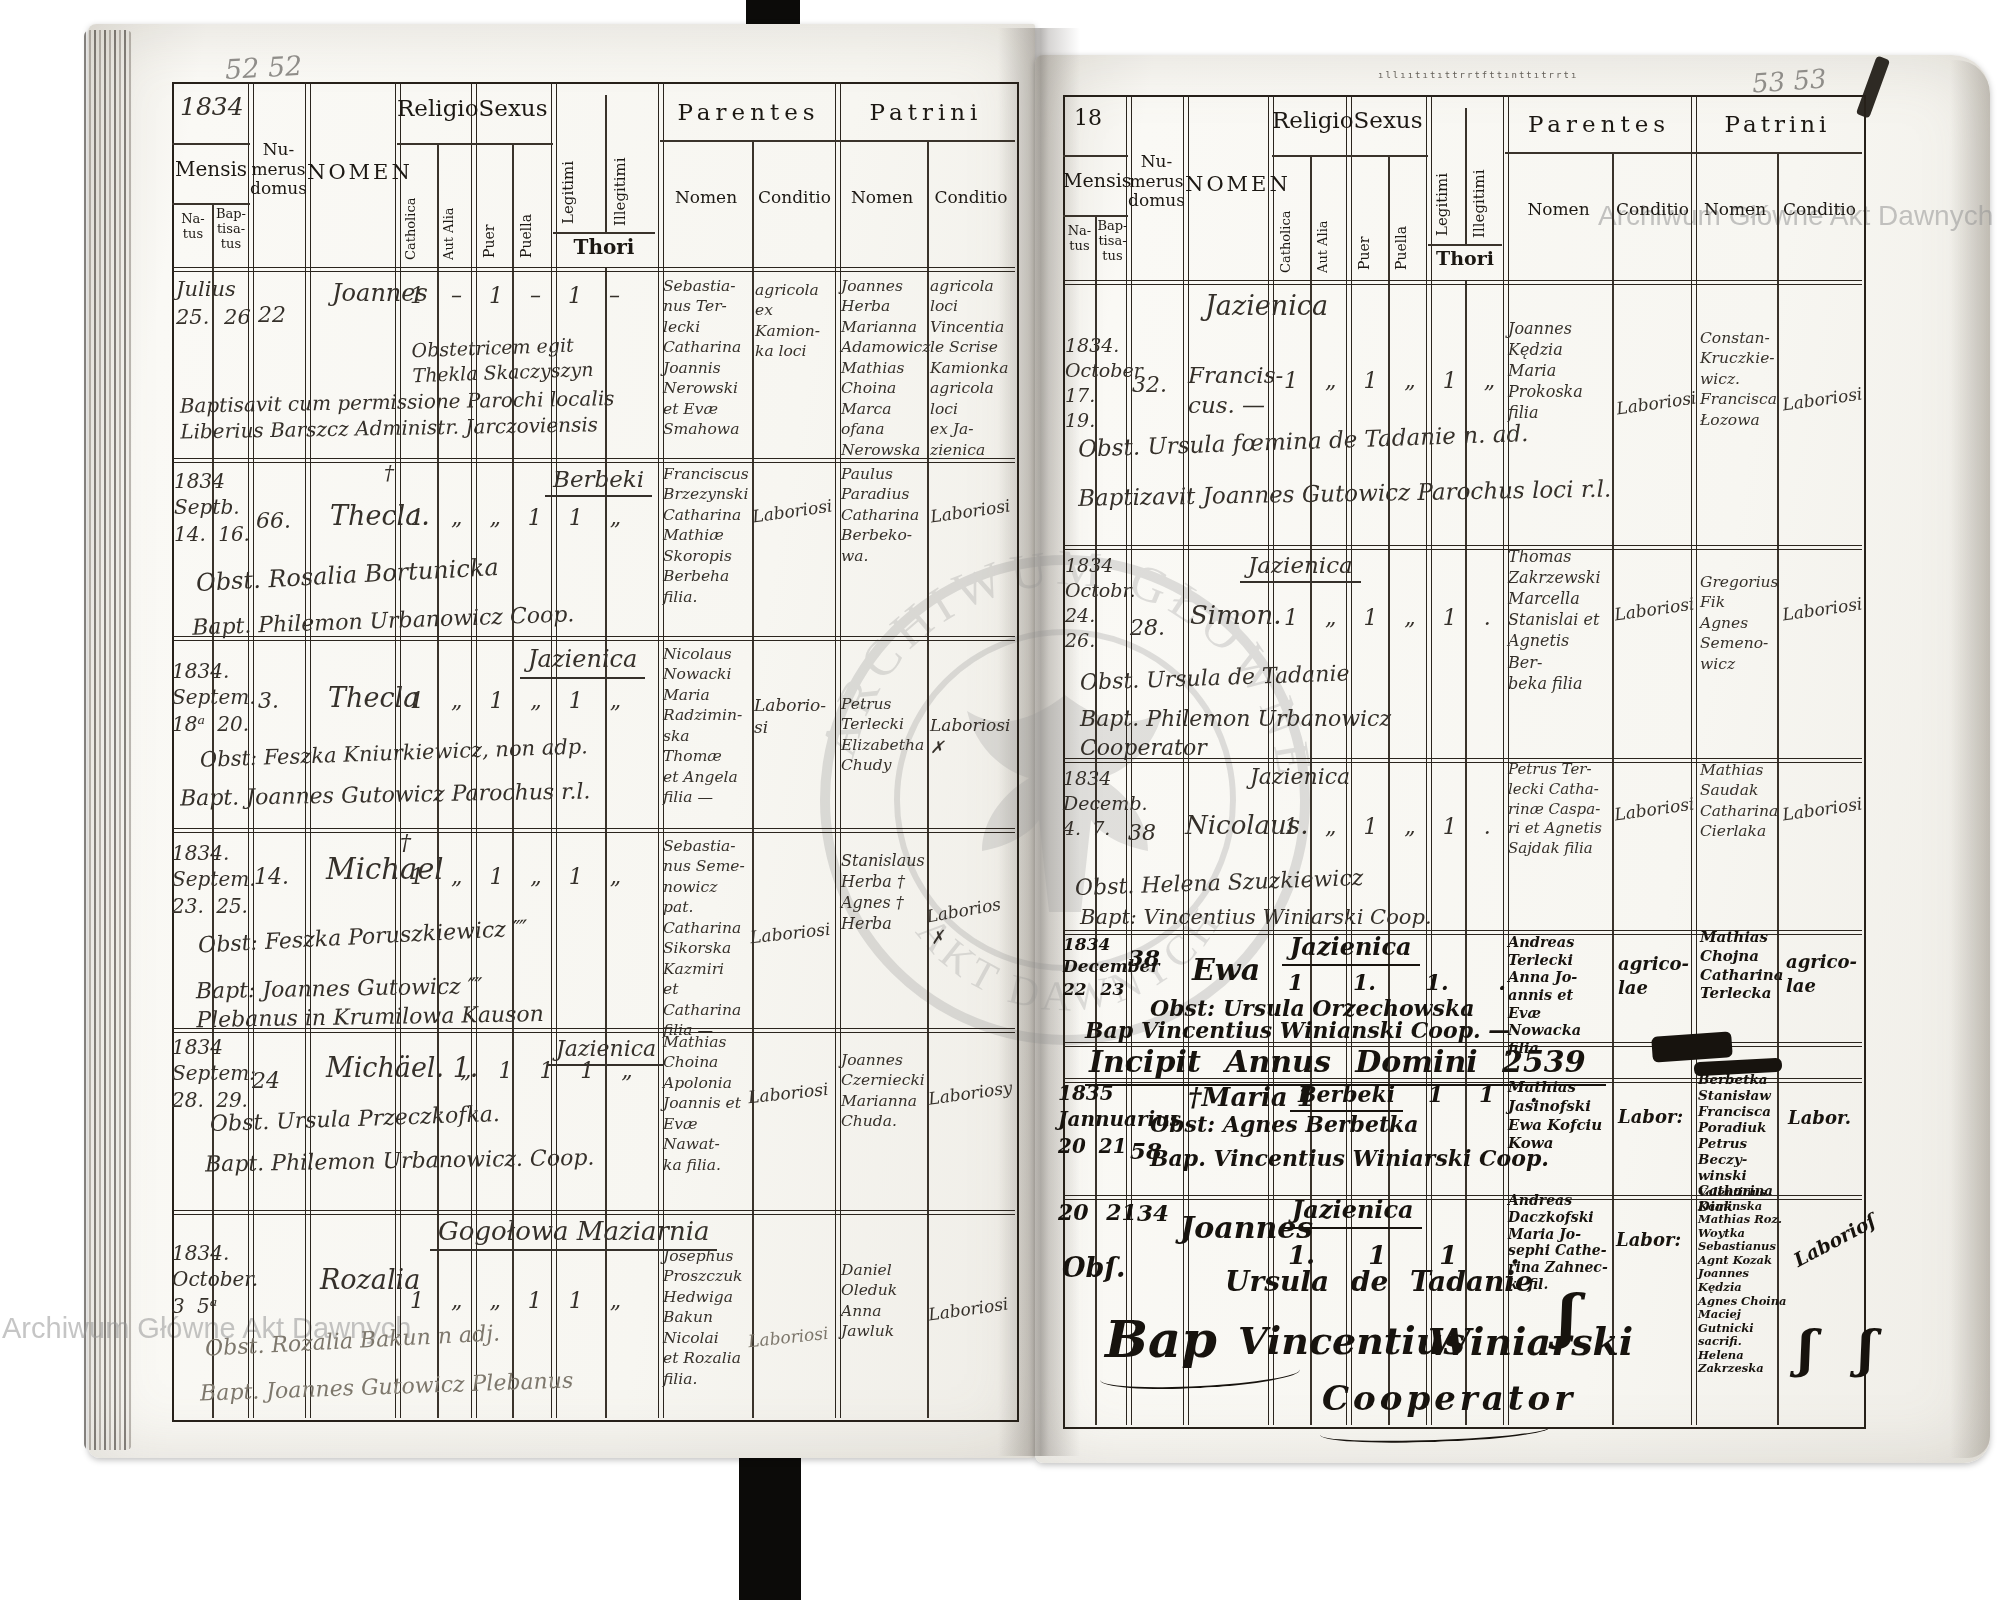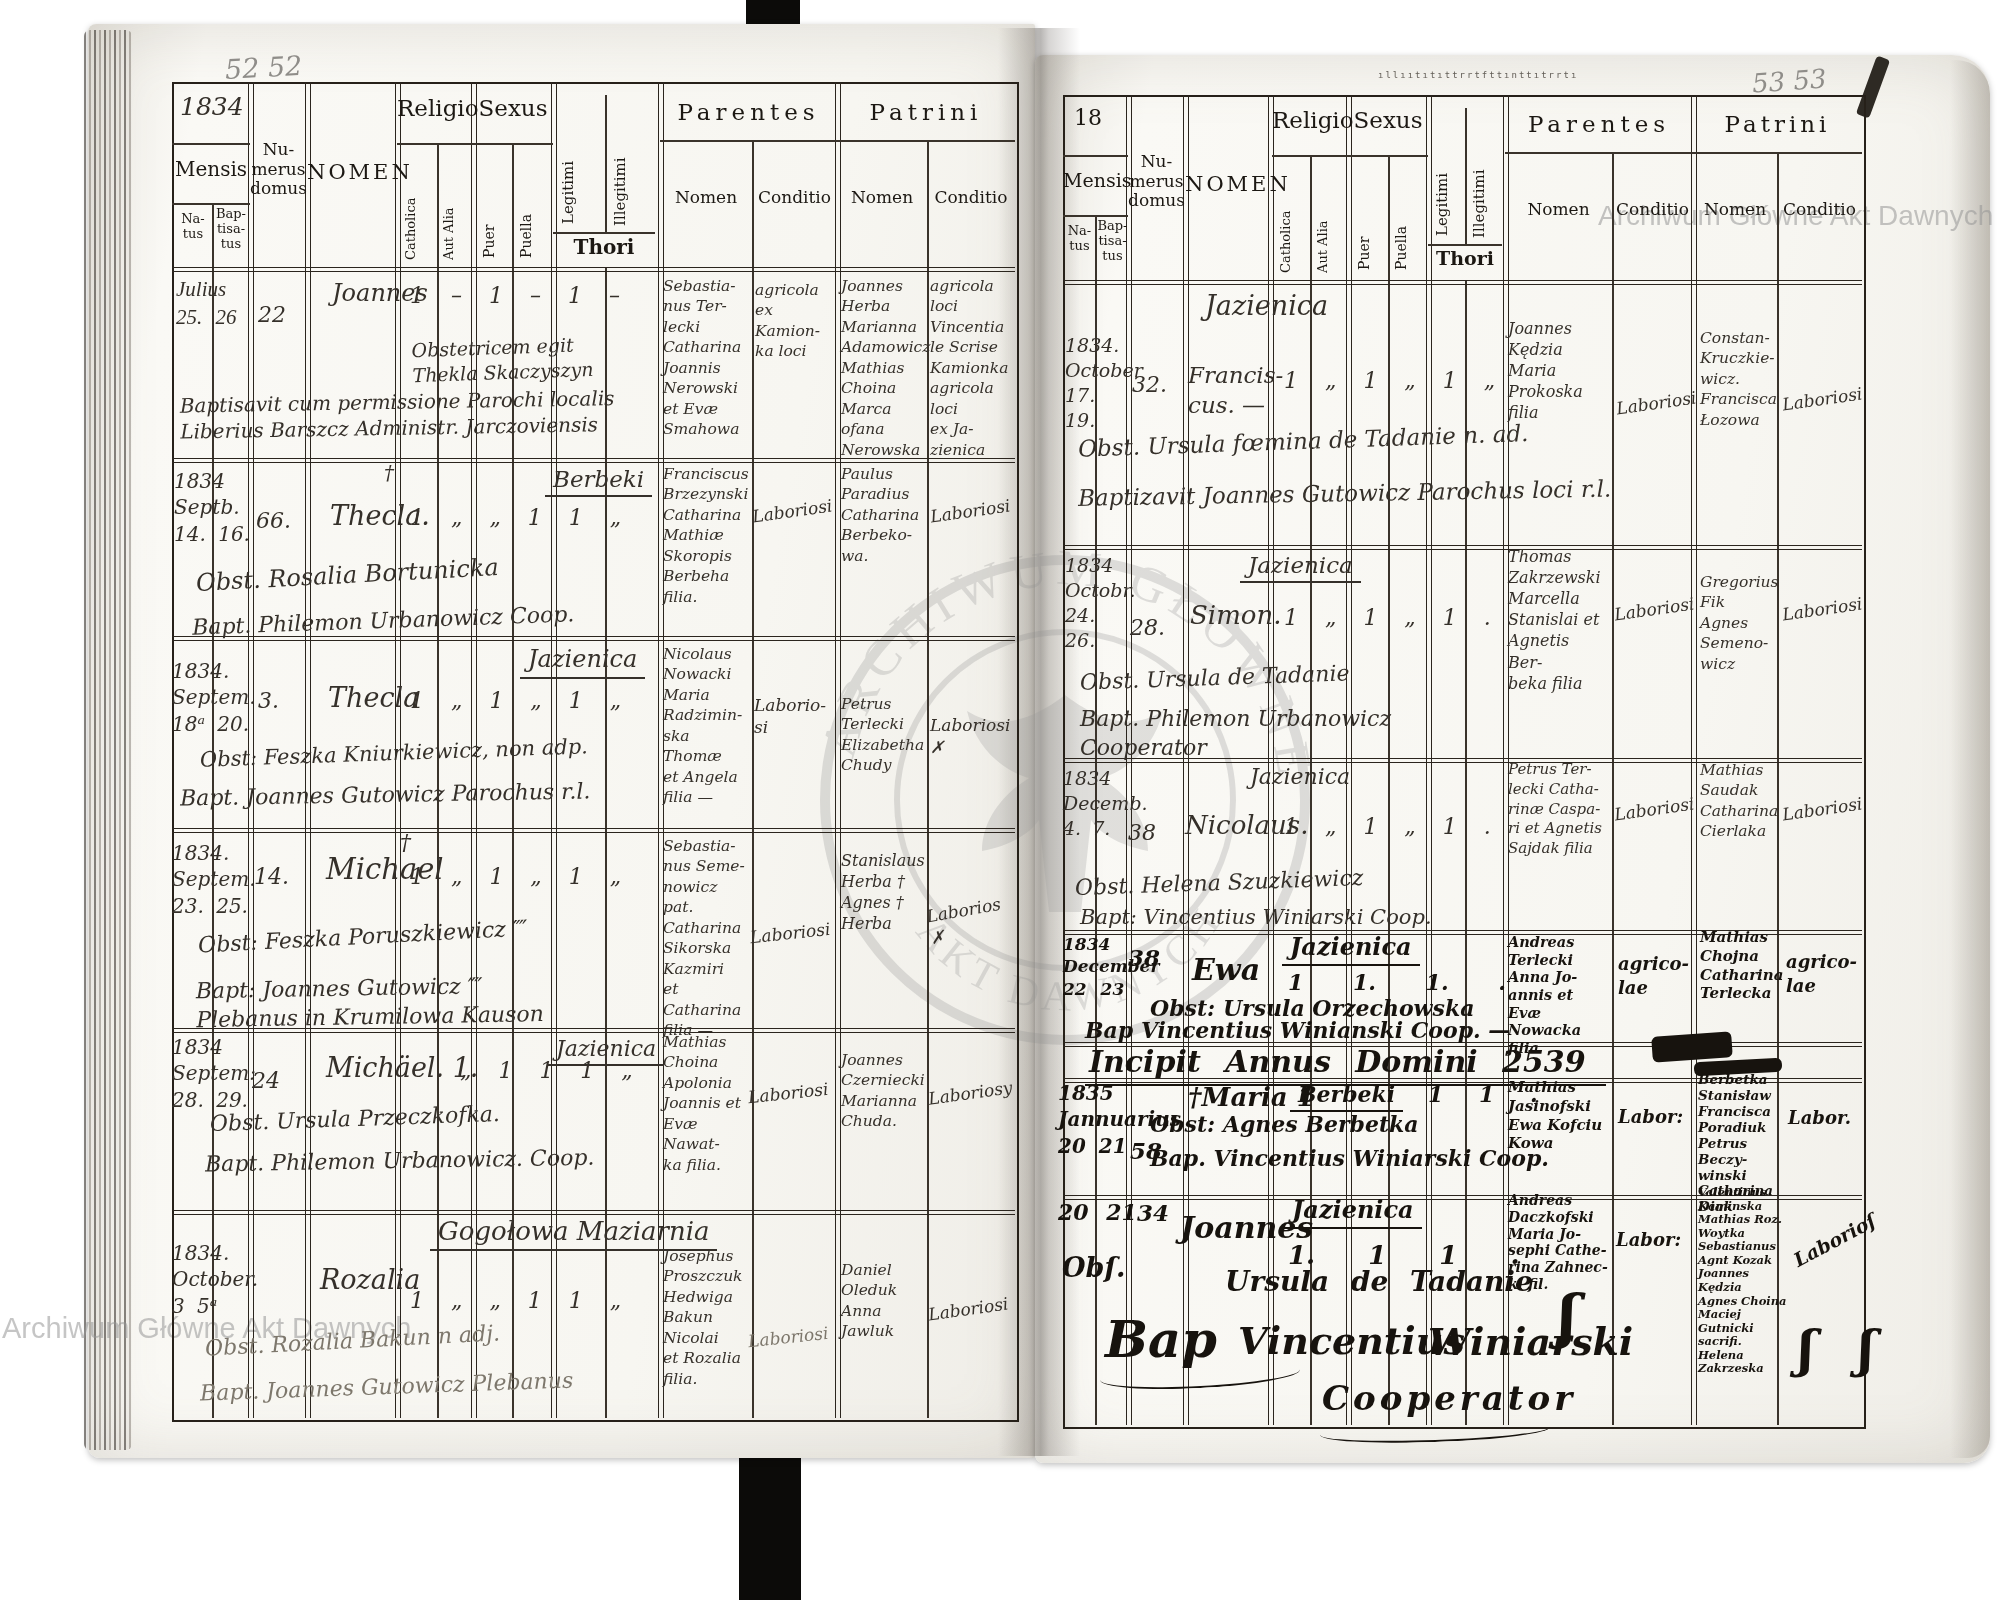--- a/index.html
+++ b/index.html
@@ -118,21 +118,21 @@
 <div class="print vert" style="left:560px;top:102px;height:122px;font-size:15px;">Legitimi</div>
 <div class="print vert" style="left:612px;top:100px;height:126px;font-size:15px;">Illegitimi</div>
 <div class="print" style="left:553px;top:236px;width:102px;font-size:20px;font-weight:600;">Thori</div>
 <div class="print" style="left:660px;top:99px;width:177px;font-size:23px;letter-spacing:5px;">Parentes</div>
 <div class="print" style="left:837px;top:99px;width:178px;font-size:23px;letter-spacing:5px;">Patrini</div>
 <div class="print" style="left:660px;top:188px;width:92px;font-size:17px;">Nomen</div>
 <div class="print" style="left:752px;top:188px;width:85px;font-size:17px;">Conditio</div>
 <div class="print" style="left:837px;top:188px;width:90px;font-size:17px;">Nomen</div>
 <div class="print" style="left:927px;top:188px;width:88px;font-size:17px;">Conditio</div>
 
-<div class="hw" style="left:176px;top:276px;font-size:21px;word-spacing:8px;font-family:Liberation Serif, serif;">Julius
+<div class="hw" style="left:176px;top:276px;font-size:21px;word-spacing:8px;">Julius
 25.  26</div>
 <div class="hw" style="left:258px;top:300px;font-size:22px;">22</div>
 <div class="hw" style="left:332px;top:278px;font-size:24px;">Joannes</div>
 <div class="hw marks" style="left:410px;top:281px;font-size:22px;">1 – 1 – 1 –</div>
 <div class="hw" style="left:412px;top:335px;font-size:19px;transform:rotate(-2deg);">Obstetricem egit
 Thekla Skaczyszyn</div>
 <div class="hw" style="left:180px;top:388px;font-size:20px;width:530px;transform:rotate(-1deg);">Baptisavit cum permissione Parochi localis
 Liberius Barszcz Administr. Jarczoviensis</div>
 <div class="hw" style="left:663px;top:276px;width:88px;font-size:15.5px;">Sebastia-
 nus Ter-

